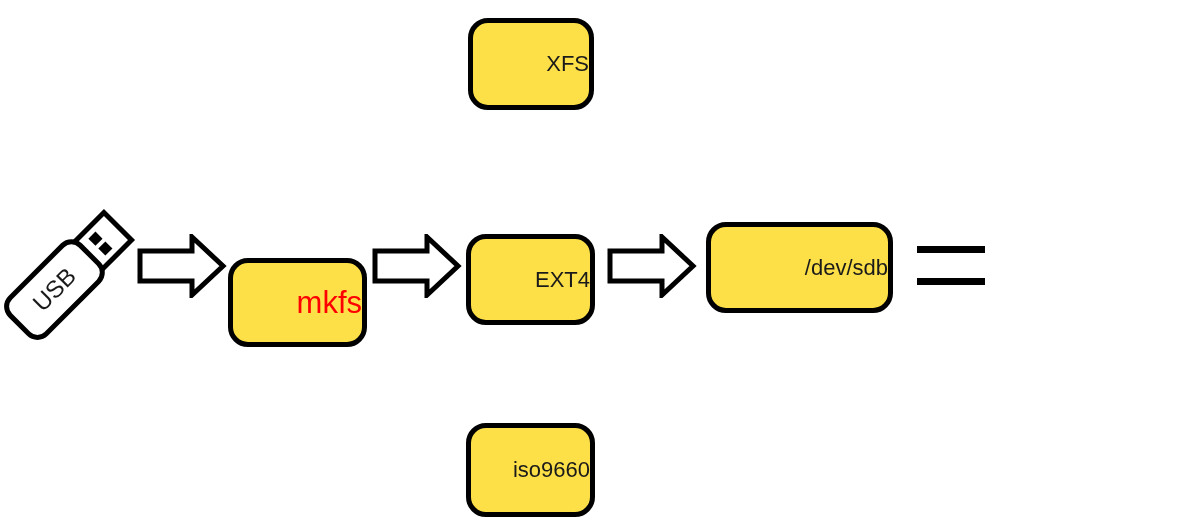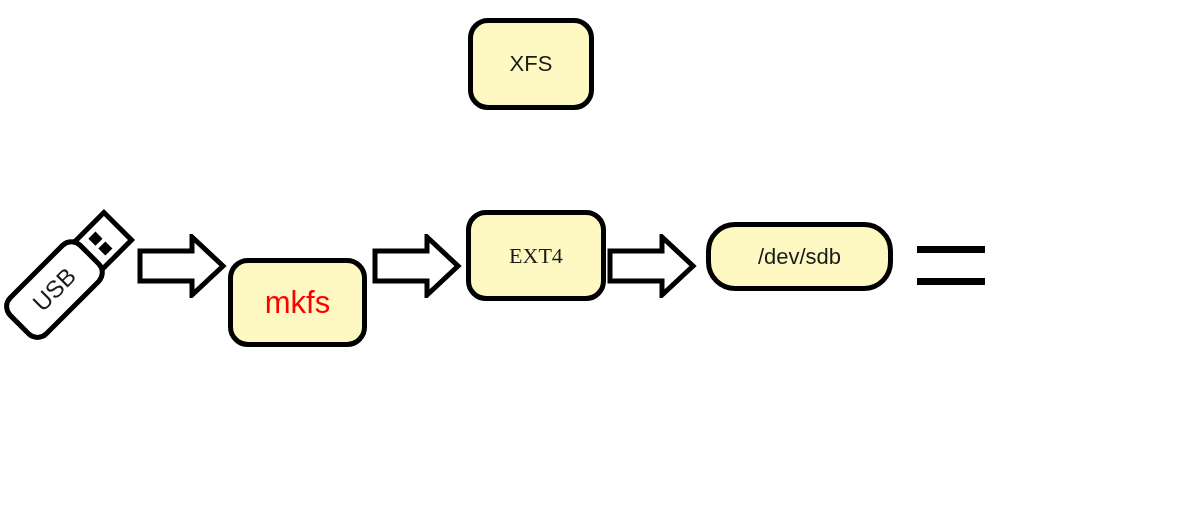--- a/index.html
+++ b/index.html
@@ -14,31 +14,31 @@
     height: 532px;
     background: #ffffff;
     overflow: hidden;
   }
   
   .node {
     position: absolute;
     box-sizing: border-box;
     border: 5px solid #000000;
     border-radius: 20px;
-    background: #fef9c3;
+    background: #fde047;
     display: flex;
     align-items: center;
-    justify-content: center;
+    justify-content: flex-end;
     font-size: 22px;
     color: #1a1a1a;
   }
   .node.xfs      { left: 468px; top: 18px;  width: 126px; height: 92px; }
   .node.mkfs     { left: 228px; top: 222px; width: 139px; height: 89px; font-size: 31px; color: #ff0000; margin-top: 36px; }
-  .node.ext4     { left: 466px; top: 210px; width: 140px; height: 91px; font-family: Liberation Serif, serif; }
-  .node.devsdb   { left: 706px; top: 222px; width: 187px; height: 69px; border-radius: 29px; }
+  .node.ext4     { left: 466px; top: 234px; width: 129px; height: 91px; }
+  .node.devsdb   { left: 706px; top: 222px; width: 187px; height: 91px; }
   .node.xfsdisk  { left: 998px; top: 222px; width: 184px; height: 91px; }
   .node.iso9660  { left: 466px; top: 423px; width: 129px; height: 94px; }
 
   
   .arrow {
     position: absolute;
     top: 234px;
   }
   .arrow polygon {
     fill: #ffffff;
@@ -134,20 +134,23 @@
   </svg>
 
   <div class="node xfs">
     <span>XFS</span>
   </div>
 
   <div class="node ext4">
     <span>EXT4</span>
   </div>
 
+  <div class="node iso9660">
+    <span>iso9660</span>
+  </div>
 
   <svg class="arrow a3" width="90" height="64" viewBox="0 0 90 64">
     <polygon points="3,17 55,17 55,3 86,32 55,61 55,47 3,47"></polygon>
   </svg>
 
   <div class="node devsdb">
     <span>/dev/sdb</span>
   </div>
 
   <div class="equals-bar top"></div>

